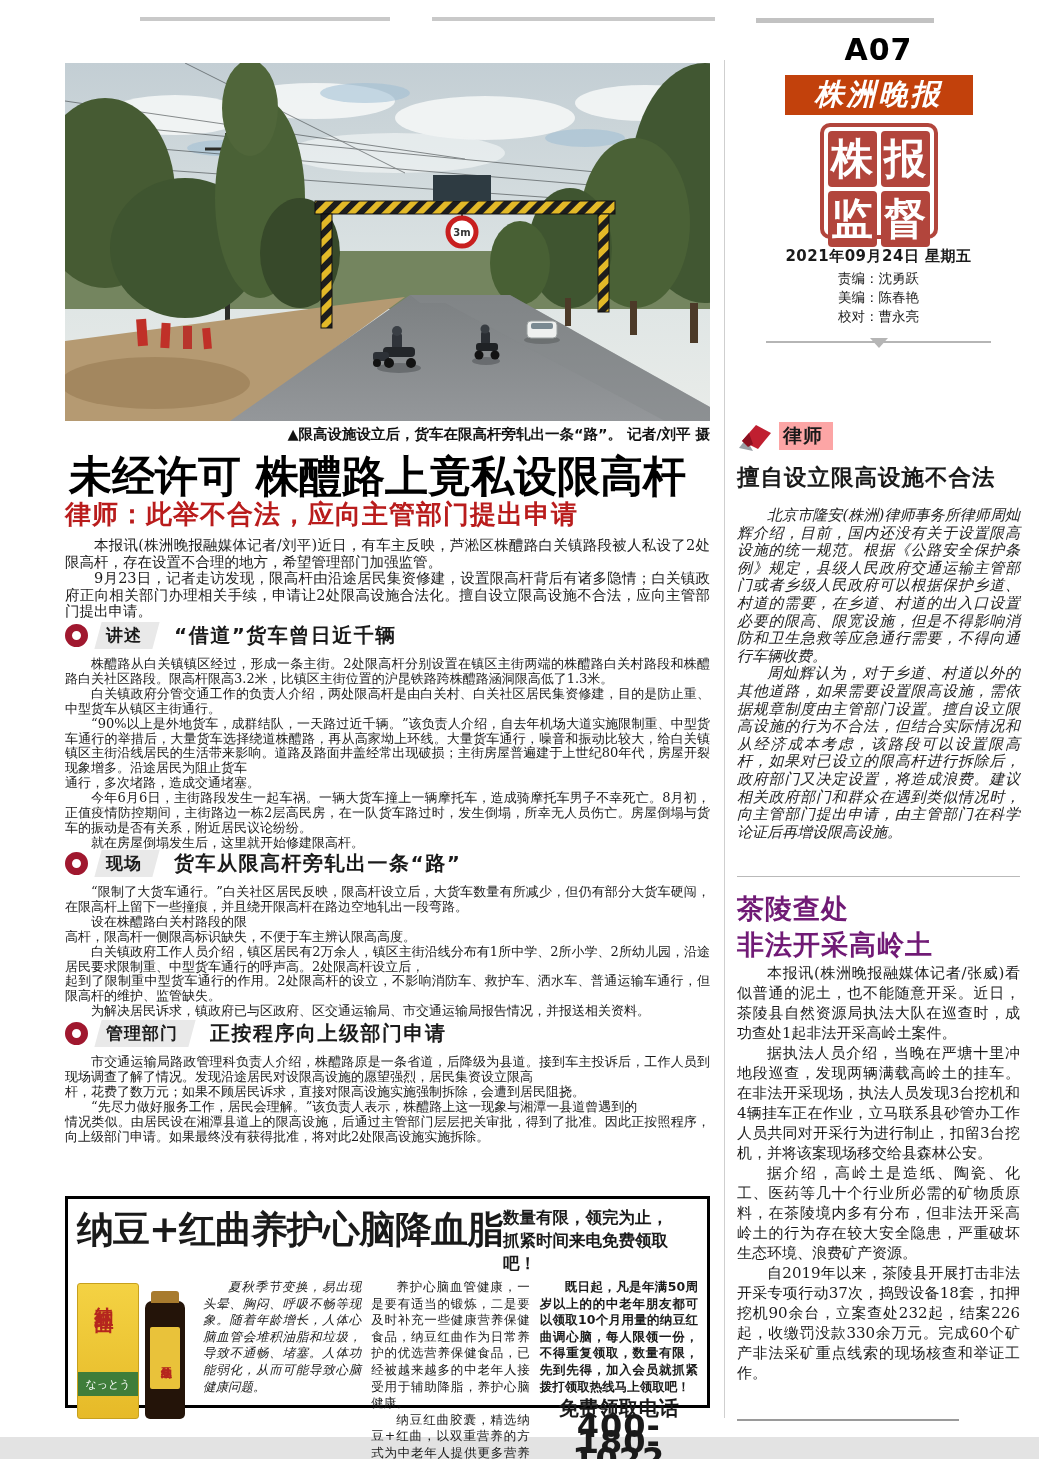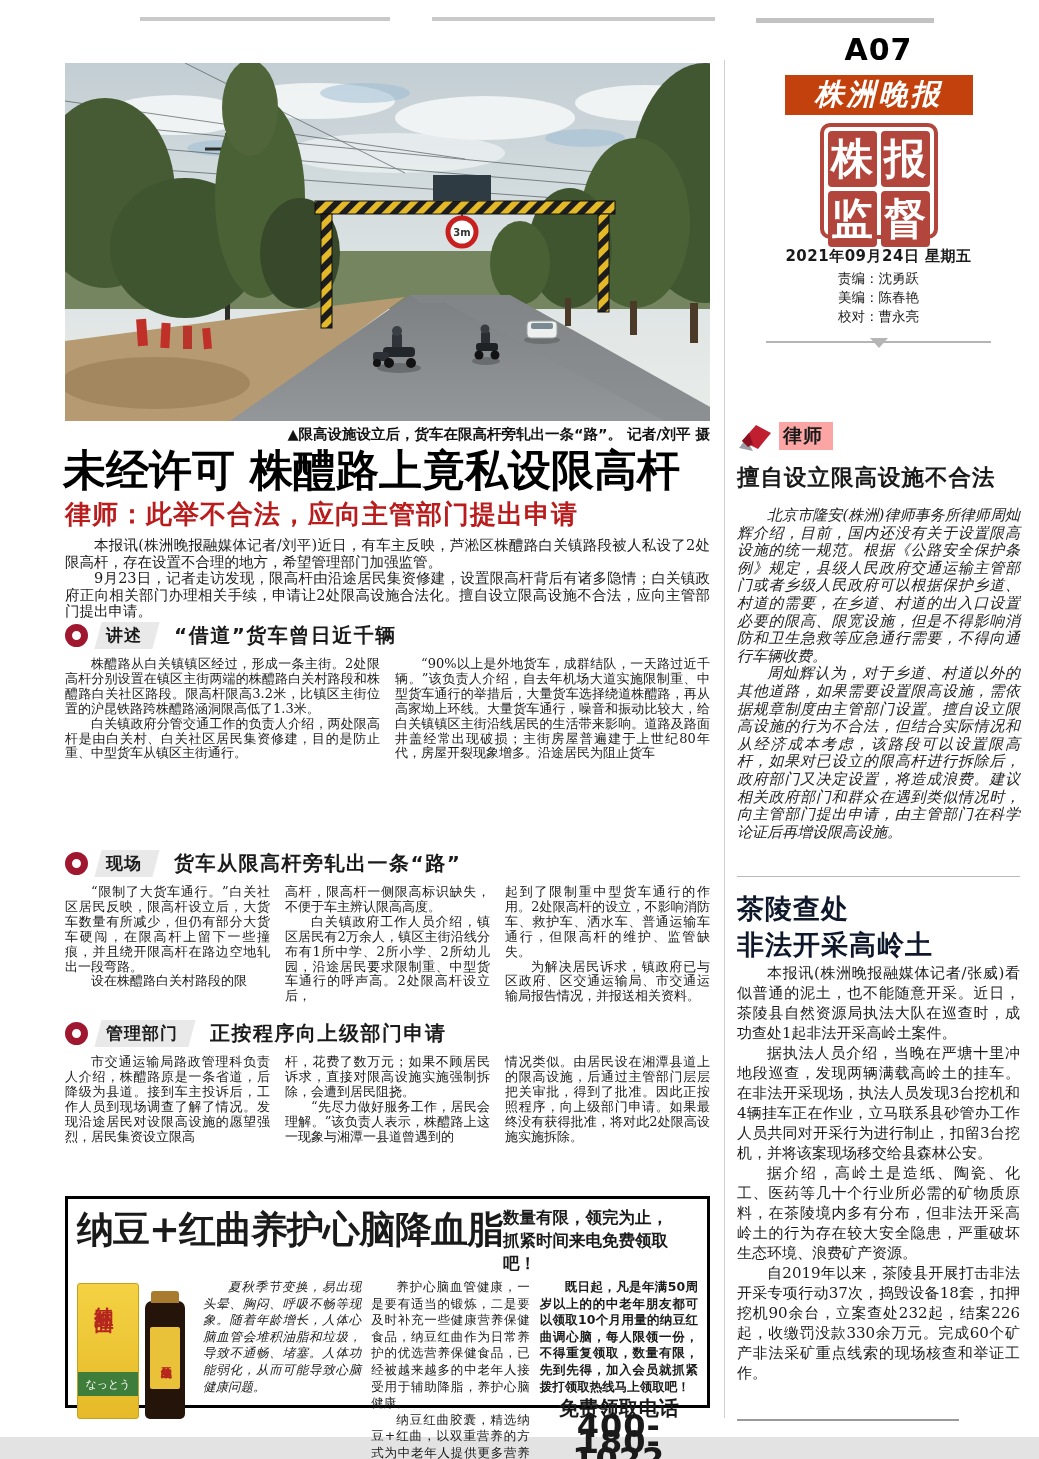--- a/index.html
+++ b/index.html
@@ -30,21 +30,21 @@
   .lead{left:65px;top:537px;width:645px;font-size:14.5px;line-height:16.5px;text-align:justify;}
   .lead p{margin:0;text-indent:2em;}
 
   
   .sec-head{left:65px;width:645px;display:flex;align-items:center;gap:10px;height:28px;}
   .sec-ring{width:23px;height:23px;border-radius:50%;border:7px solid #a0182f;background:#fff;box-sizing:border-box;flex:0 0 auto;}
   .tag-bg{display:inline-block;background:#e9e9e9;transform:skewX(-15deg);padding:2px 14px 2px 8px;}
   .tag-text{display:inline-block;transform:skewX(15deg);font-weight:bold;font-size:17px;letter-spacing:1px;}
   .sec-title{font-size:20px;font-weight:bold;letter-spacing:1.5px;margin-left:8px;white-space:nowrap;}
   .s1h{top:621px;} .s2h{top:849px;} .s3h{top:1019px;}
-  .cols{left:65px;width:645px;display:flex;gap:15px;}
+  .cols{left:65px;width:645px;display:flex;flex-direction:column;}
   .c1{top:657px;} .c2{top:885px;} .c3{top:1055px;}
   .col{flex:1;font-size:13px;line-height:14.9px;text-align:justify;}
   .col p{margin:0;text-indent:2em;}
   .col p.cont{text-indent:0;}
 
   
   .right-head{left:737px;top:32px;width:283px;text-align:center;}
   .page-num{font-size:30px;font-weight:bold;letter-spacing:1px;color:#000;}
   .masthead{margin:8px auto 0;width:188px;height:40px;background:#c2410c;color:#fff;
     display:flex;align-items:center;justify-content:center;font-weight:900;font-style:italic;
@@ -63,21 +63,21 @@
   
   .lawyer{left:737px;top:420px;width:283px;}
   .lawyer-tagrow{display:flex;align-items:center;gap:6px;}
   .lawyer-tag{font-weight:bold;font-size:19px;letter-spacing:1px;background:#fca5a5;padding:1px 10px 1px 4px;}
   .lawyer-title{margin-top:10px;font-size:22.5px;font-weight:600;letter-spacing:1px;white-space:nowrap;}
   .lawyer-text{margin-top:14px;font-size:15px;line-height:17.6px;text-align:justify;font-style:italic;color:#222;}
   .lawyer-text p{margin:0;text-indent:2em;}
 
   
   .chaling{left:737px;top:891px;width:283px;}
-  .chaling-title{font-size:27px;font-weight:bold;line-height:36px;letter-spacing:1px;color:#0f172a;}
+  .chaling-title{font-size:27px;font-weight:bold;line-height:36px;letter-spacing:1px;color:#701a75;}
   .chaling-text{margin-top:0;font-size:15px;line-height:20px;text-align:justify;}
   .chaling-text p{margin:0;text-indent:2em;}
 
   
   .ad{left:65px;top:1196px;width:645px;height:212px;border:3px solid #000;box-sizing:border-box;
     padding:4px 9px;font-family:"DejaVu Sans","Liberation Sans",sans-serif;}
   .ad-head{display:flex;justify-content:space-between;align-items:flex-start;}
   .ad-title{font-size:37px;font-weight:bold;letter-spacing:-1px;white-space:nowrap;padding-top:2px;}
   .ad-promo{width:212px;font-size:16.5px;font-weight:bold;line-height:23px;text-align:left;padding-top:3px;}
   .ad-body{display:flex;gap:10px;margin-top:4px;}
@@ -207,39 +207,44 @@
       <rect x="416" y="268" width="9" height="14" rx="3" fill="#2a2e33"></rect>
       <circle cx="420" cy="266" r="4.5" fill="#383d42"></circle>
       <rect x="411" y="280" width="22" height="8" rx="3" fill="#1f2225"></rect>
       <circle cx="414" cy="292" r="4.5" fill="#121212"></circle>
         <circle cx="430" cy="292" r="4.5" fill="#121212"></circle>
     </g>
   </svg>
 </figure>
 <div class="abs caption hei">▲限高设施设立后，货车在限高杆旁轧出一条“路”。 记者/刘平 摄</div>
 
-<h1 class="abs headline hei" style="margin:0">未经许可 株醴路上竟私设限高杆</h1>
+<h1 class="abs headline hei" style="margin:6px">未经许可 株醴路上竟私设限高杆</h1>
 <h2 class="abs subheadline hei" style="margin:0">律师：此举不合法，应向主管部门提出申请</h2>
 <div class="abs lead">
     <p>本报讯(株洲晚报融媒体记者/刘平)近日，有车主反映，芦淞区株醴路白关镇路段被人私设了2处限高杆，存在设置不合理的地方，希望管理部门加强监管。</p>
     <p>9月23日，记者走访发现，限高杆由沿途居民集资修建，设置限高杆背后有诸多隐情；白关镇政府正向相关部门办理相关手续，申请让2处限高设施合法化。擅自设立限高设施不合法，应向主管部门提出申请。</p>
   </div>
 
 <div class="abs sec-head s1h">
   <span class="sec-ring"></span>
   <span class="tag-bg hei"><span class="tag-text">讲述</span></span>
   <span class="sec-title hei">“借道”货车曾日近千辆</span>
 </div>
 <div class="abs cols c1">
   <div class="col">
     <p>株醴路从白关镇镇区经过，形成一条主街。2处限高杆分别设置在镇区主街两端的株醴路白关村路段和株醴路白关社区路段。限高杆限高3.2米，比镇区主街位置的沪昆铁路跨株醴路涵洞限高低了1.3米。</p>
     <p>白关镇政府分管交通工作的负责人介绍，两处限高杆是由白关村、白关社区居民集资修建，目的是防止重、中型货车从镇区主街通行。</p>
   </div>
   <div class="col">
     <p>“90%以上是外地货车，成群结队，一天路过近千辆。”该负责人介绍，自去年机场大道实施限制重、中型货车通行的举措后，大量货车选择绕道株醴路，再从高家坳上环线。大量货车通行，噪音和振动比较大，给白关镇镇区主街沿线居民的生活带来影响。道路及路面井盖经常出现破损；主街房屋普遍建于上世纪80年代，房屋开裂现象增多。沿途居民为阻止货车</p>
+  </div>
+  <div class="col">
+    <p class="cont">通行，多次堵路，造成交通堵塞。</p>
+    <p>今年6月6日，主街路段发生一起车祸。一辆大货车撞上一辆摩托车，造成骑摩托车男子不幸死亡。8月初，正值疫情防控期间，主街路边一栋2层高民房，在一队货车路过时，发生倒塌，所幸无人员伤亡。房屋倒塌与货车的振动是否有关系，附近居民议论纷纷。</p>
+    <p>就在房屋倒塌发生后，这里就开始修建限高杆。</p>
   </div>
 </div>
 
 <div class="abs sec-head s2h">
   <span class="sec-ring"></span>
   <span class="tag-bg hei"><span class="tag-text">现场</span></span>
   <span class="sec-title hei">货车从限高杆旁轧出一条“路”</span>
 </div>
 <div class="abs cols c2">
   <div class="col">

